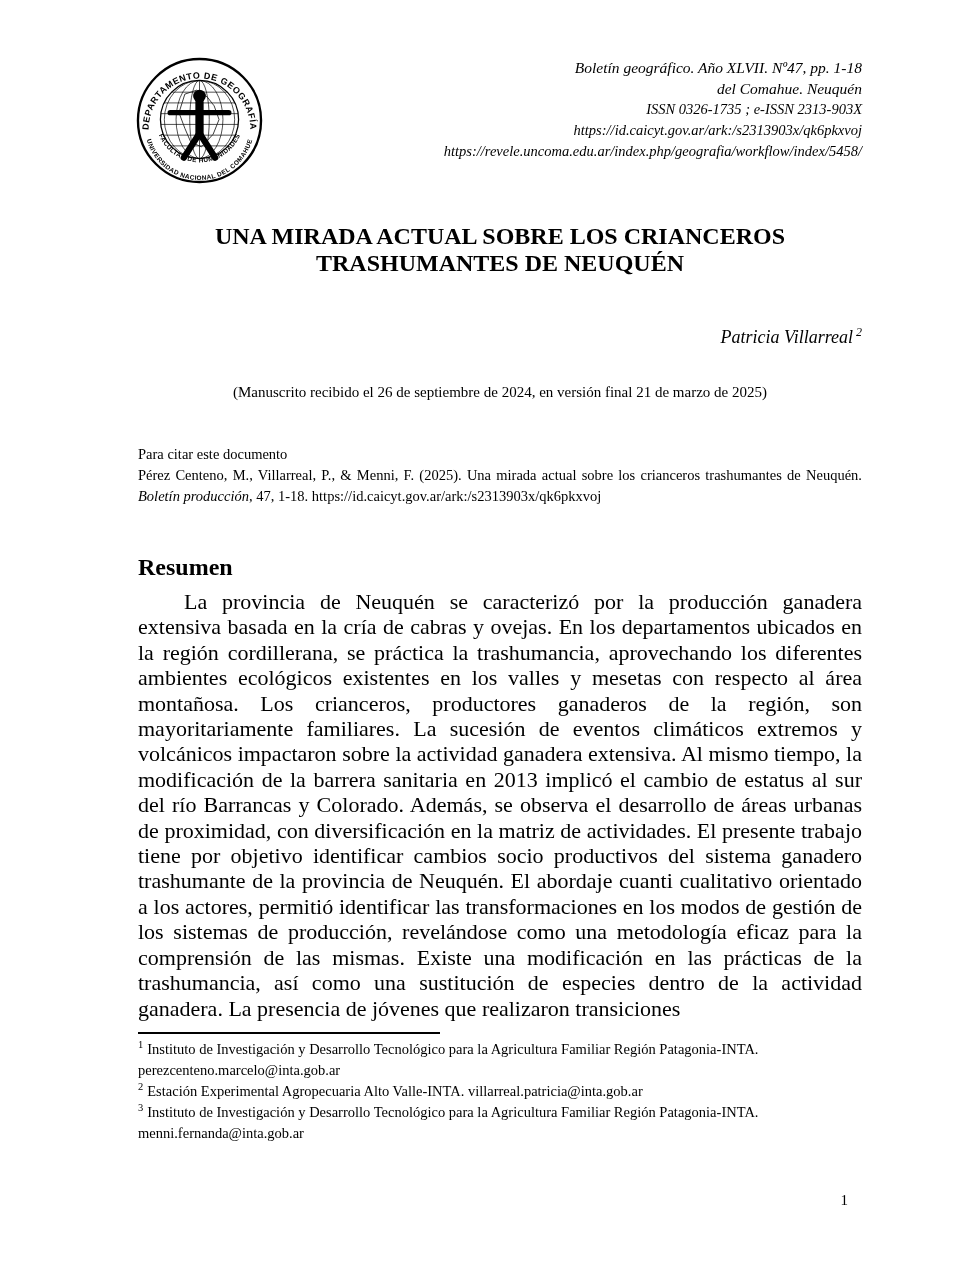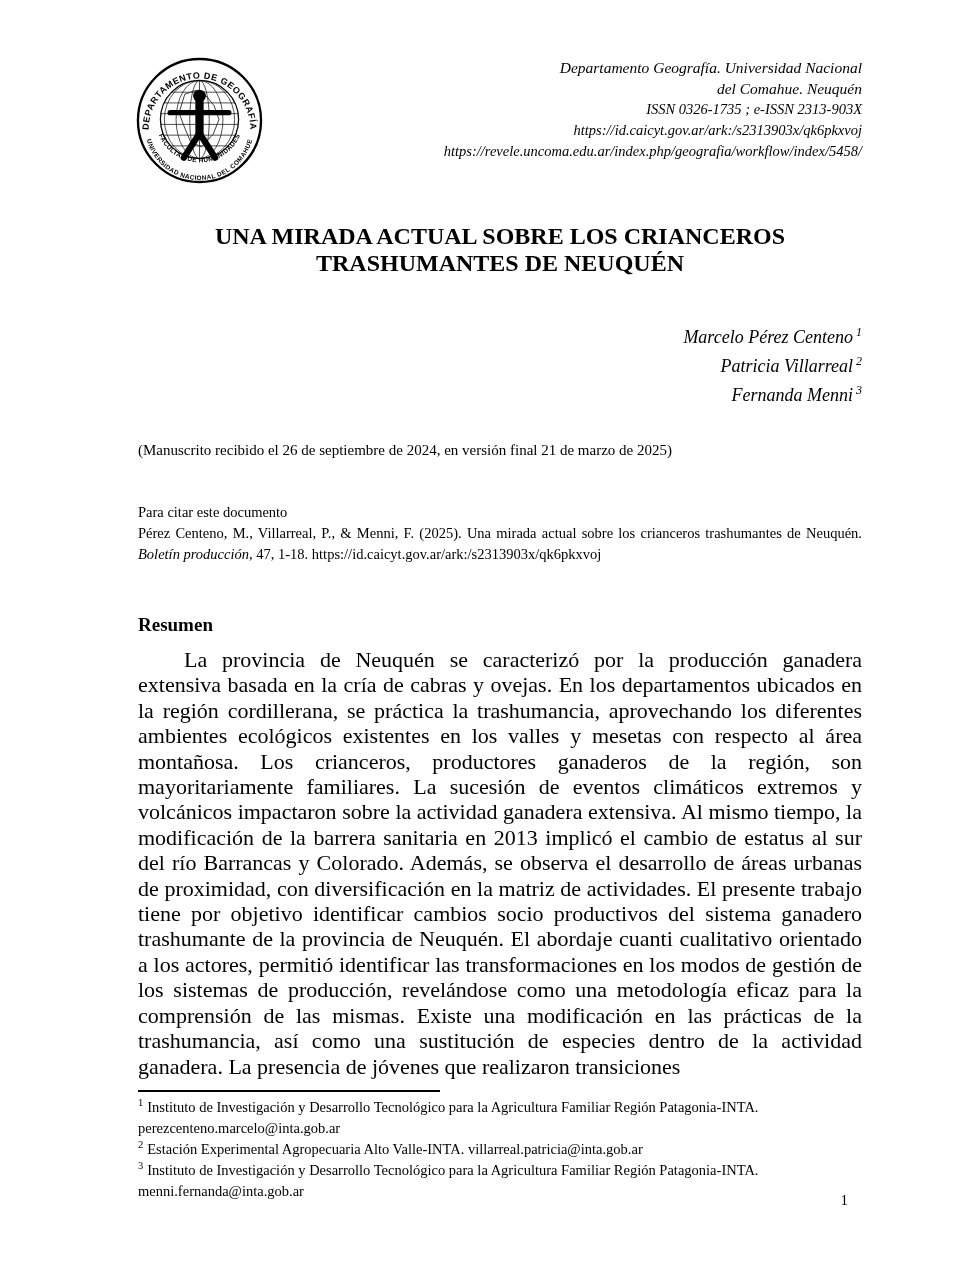--- a/index.html
+++ b/index.html
@@ -29,27 +29,27 @@
     text-align:center;
     font-weight:bold;
     font-size:24px;
     line-height:27px;
   }
   
   .authors { margin-top:46px; text-align:right; font-style:italic; font-size:18px; }
   .author-line { line-height:29px; }
   .author-line sup { font-size:12px; margin-left:3px; line-height:0; }
   
-  .manuscript { margin-top:30px; text-align:left; font-size:15px; line-height:20px; }
+  .manuscript { margin-top:30px; text-align:center; font-size:15px; line-height:20px; }
   
   .cite-block { margin-top:42px; font-size:14.5px; line-height:21px; }
   .cite-heading { font-weight:normal; }
   .cite-text { text-align:justify; }
   
-  .abs-heading { margin-top:49px; font-weight:bold; font-size:19px; line-height:22px; }
+  .abs-heading { margin-top:49px; font-weight:bold; font-size:24px; line-height:22px; }
   .abs-text {
     margin-top:11px;
     font-size:22px;
     line-height:25.4px;
     text-align:justify;
     text-indent:46px;
   }
   
   .fn-divider { margin-top:11px; width:302px; border-top:2px solid #000; }
   .footnotes { margin-top:5px; font-size:14.5px; line-height:21px; }
@@ -105,34 +105,32 @@
         </text>
         <text font-family="Liberation Sans, sans-serif" font-size="6.6" font-weight="bold" letter-spacing="0.4" fill="#000">
           <textPath href="#arcBot1" startOffset="50%" text-anchor="middle">FACULTAD DE HUMANIDADES</textPath>
         </text>
         <text font-family="Liberation Sans, sans-serif" font-size="6.6" font-weight="bold" letter-spacing="0.4" fill="#000">
           <textPath href="#arcBot2" startOffset="50%" text-anchor="middle">UNIVERSIDAD NACIONAL DEL COMAHUE</textPath>
         </text>
       </svg>
 
       <div class="header-text">
-        <div class="hdr-lg">Departamento Geografía. Universidad Nacional</div>
+        <div class="hdr-lg">Boletín geográfico. Año XLVII. Nº47, pp. 1-18</div>
         <div class="hdr-lg">del Comahue. Neuquén</div>
         <div class="hdr-sm">ISSN 0326-1735 ; e-ISSN 2313-903X</div>
         <div class="hdr-sm">https://id.caicyt.gov.ar/ark:/s2313903x/qk6pkxvoj</div>
         <div class="hdr-sm">https://revele.uncoma.edu.ar/index.php/geografia/workflow/index/5458/</div>
       </div>
     </div>
 
     <div class="title">UNA MIRADA ACTUAL SOBRE LOS CRIANCEROS TRASHUMANTES DE NEUQUÉN</div>
 
     <div class="authors">
-      <div class="author-line"><span>Marcelo Pérez Centeno</span><sup>1</sup></div>
       <div class="author-line"><span>Patricia Villarreal</span><sup>2</sup></div>
-      <div class="author-line"><span>Fernanda Menni</span><sup>3</sup></div>
     </div>
 
     <div class="manuscript">(Manuscrito recibido el 26 de septiembre de 2024, en versión final 21 de marzo de 2025)</div>
 
     <div class="cite-block">
       <div class="cite-heading">Para citar este documento</div>
       <div class="cite-text"><span>Pérez Centeno, M., Villarreal, P., &amp; Menni, F. (2025). Una mirada actual sobre los crianceros trashumantes de Neuquén. </span><i>Boletín producción</i><span>, 47, 1-18. https://id.caicyt.gov.ar/ark:/s2313903x/qk6pkxvoj</span></div>
     </div>
 
     <div class="abs-heading">Resumen</div>

